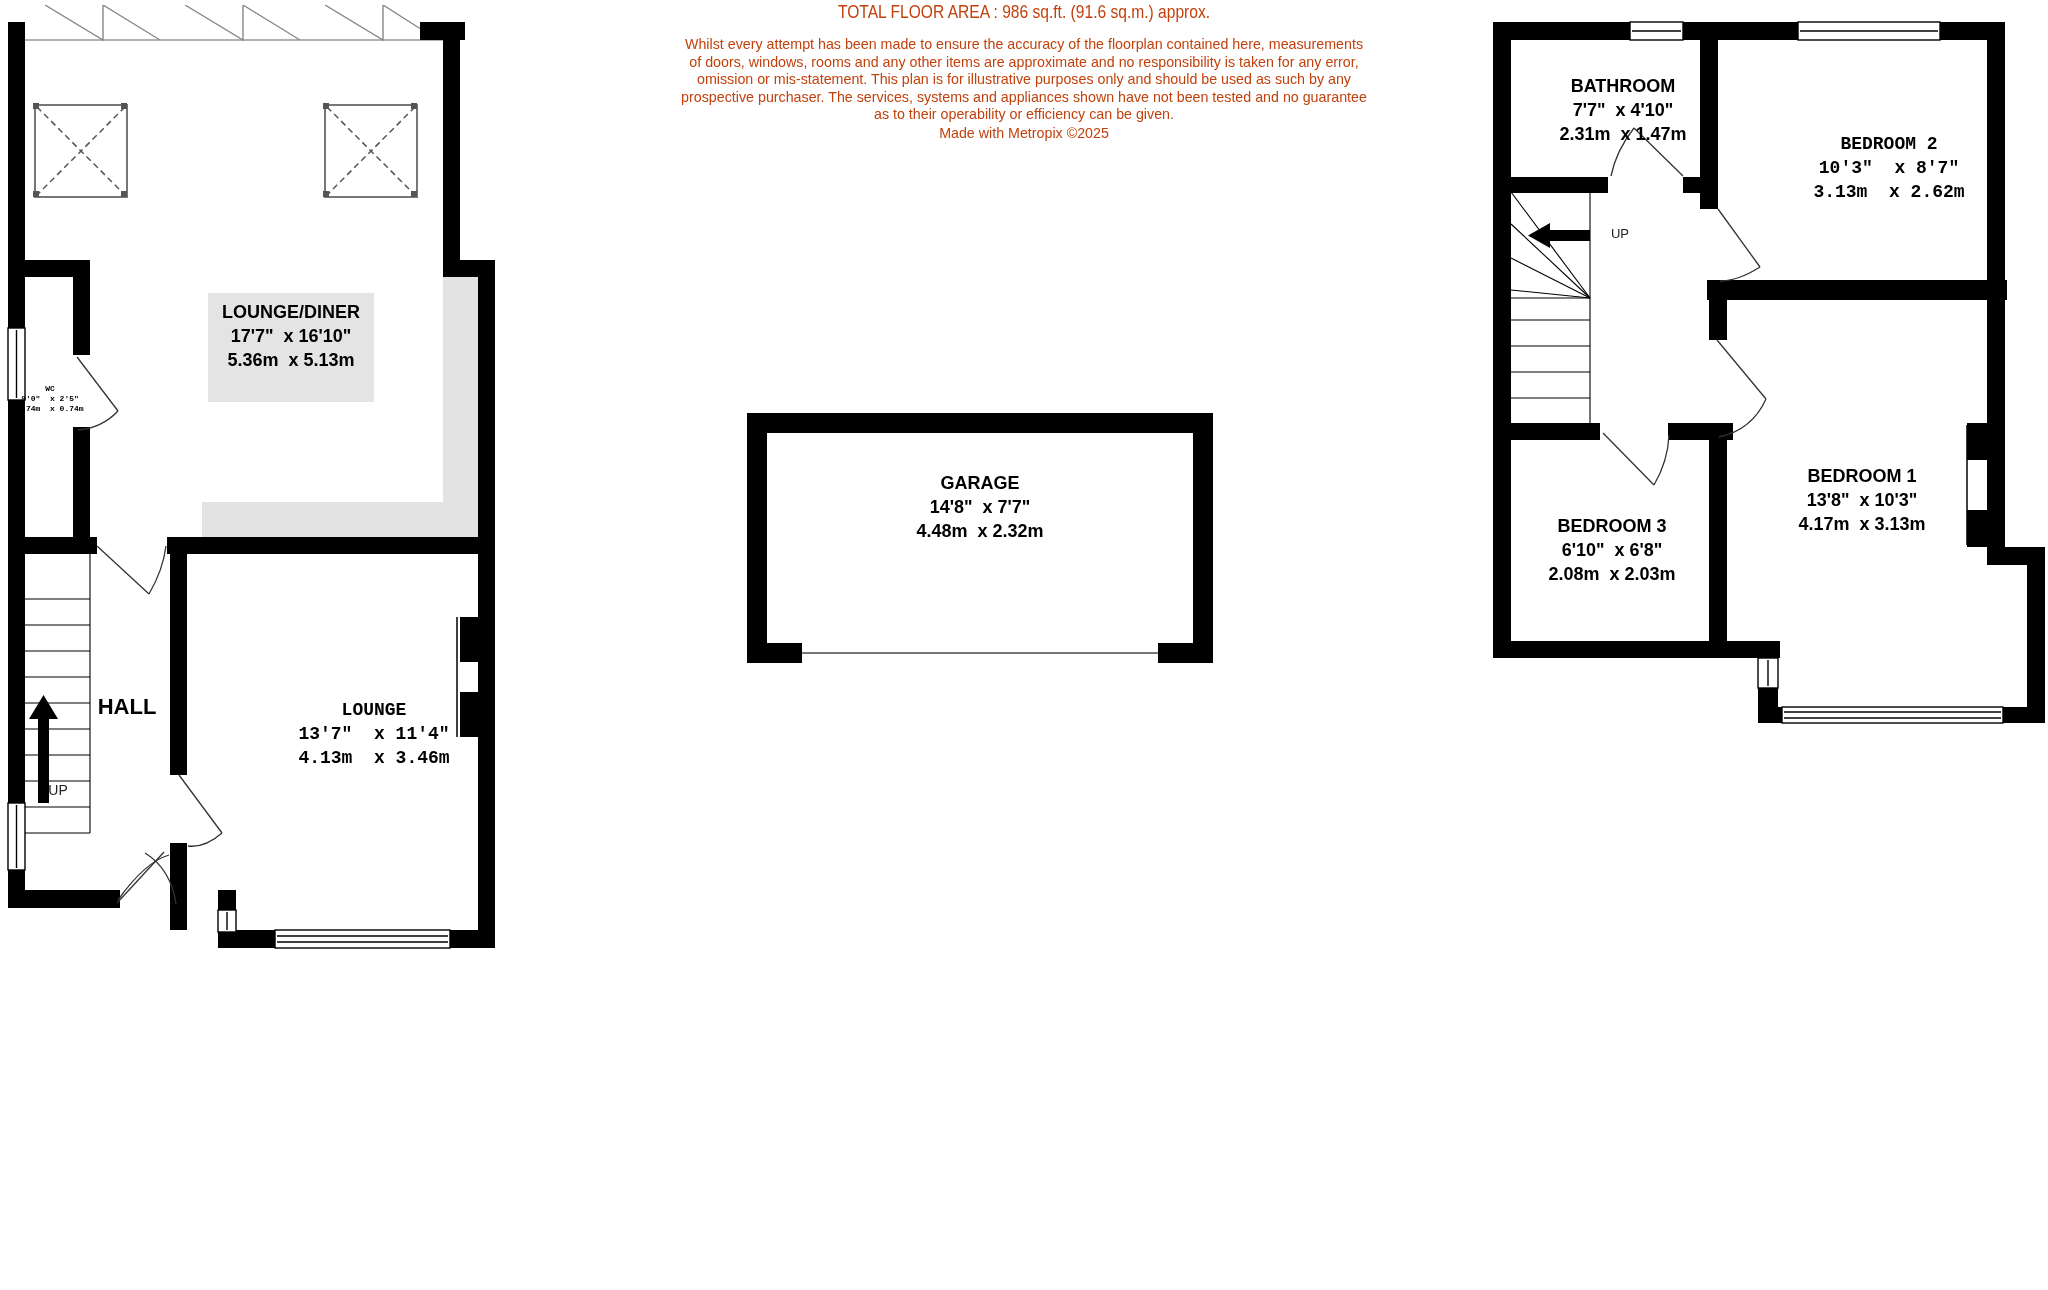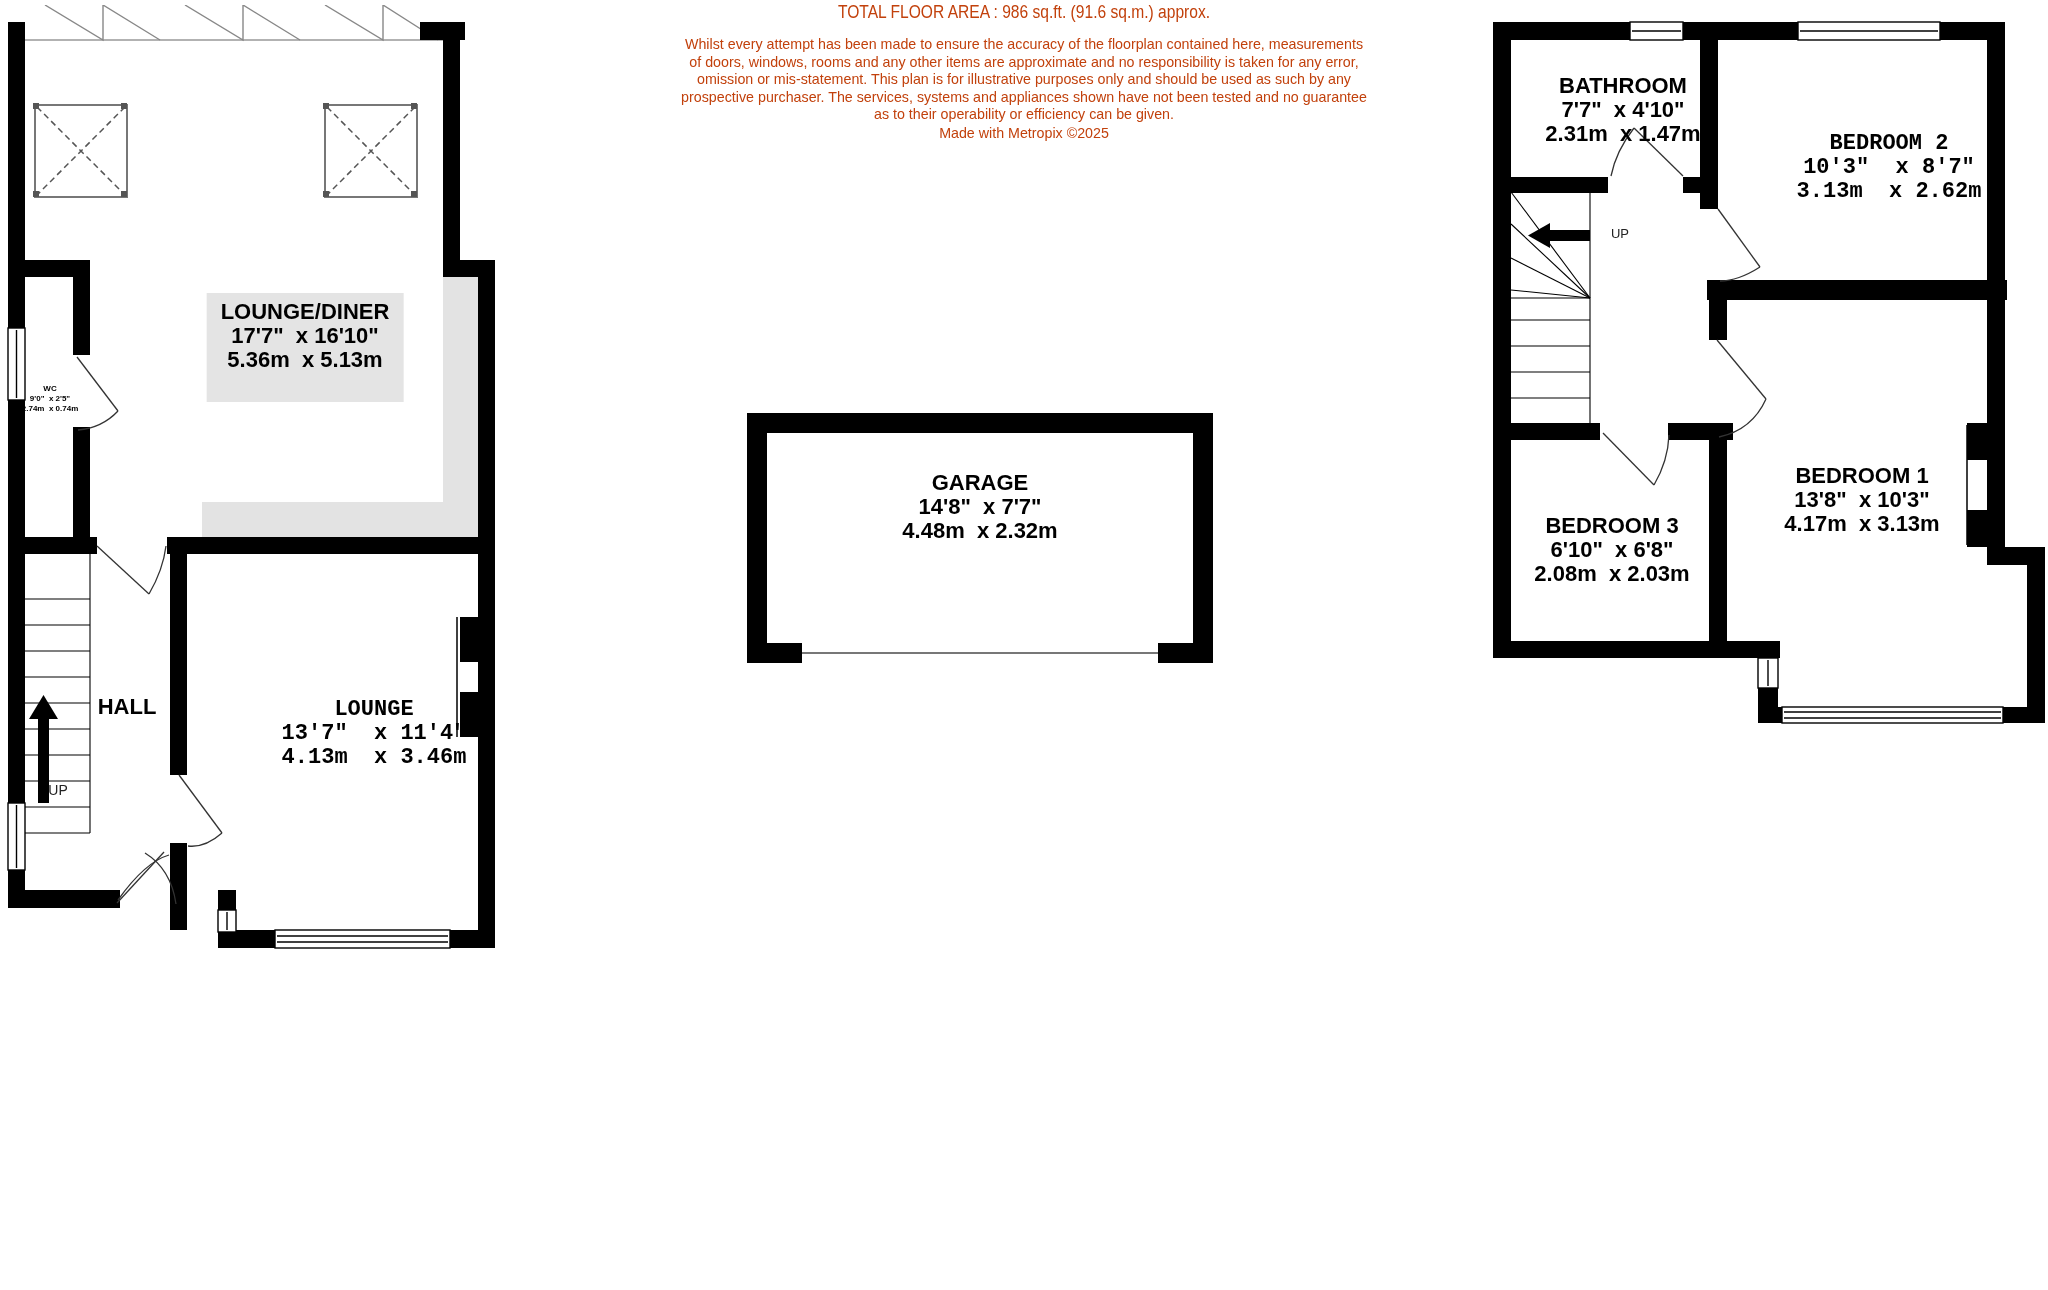--- a/index.html
+++ b/index.html
@@ -2,23 +2,23 @@
 <html><head>
 <meta charset="utf-8">
 <style>
   html,body{margin:0;padding:0;}
   body{
     width:2048px;height:1290px;position:relative;background:#ffffff;
     font-family:"Liberation Sans",sans-serif;overflow:hidden;color:#000;
   }
   .plan-svg{position:absolute;}
   .room-label{position:absolute;transform:translateX(-50%);text-align:center;color:#000;}
-  .room-label .ln{font-weight:bold;font-size:22px;line-height:24px;white-space:pre;}
+  .room-label .ln{font-weight:bold;font-size:18px;line-height:24px;white-space:pre;}
   .label-boxed{background:#e4e4e4;padding:7px 14px 30px 14px;}
-  .wc-label .ln{font-size:8px;line-height:10px;font-weight:bold;white-space:pre;}
+  .wc-label .ln{font-size:8px;line-height:10px;font-weight:bold;white-space:pre;font-family:Liberation Mono, monospace;}
   .hall-label{position:absolute;transform:translateX(-50%);font-size:22px;font-weight:bold;}
   .up-label{position:absolute;transform:translateX(-50%);font-size:14px;font-weight:normal;color:#222;}
   .up-label-small{font-size:13px;}
   .footer{position:absolute;left:0;right:0;top:1146;text-align:center;color:#c2410c;}
   .f-title{font-size:19px;line-height:24px;transform:scaleX(0.82);transform-origin:50% 50%;margin-bottom:11px;}
   .f-line{font-size:15px;line-height:17.5px;transform:scaleX(0.95);transform-origin:50% 50%;}
   .f-credit{font-size:15px;line-height:17.5px;margin-top:1px;transform:scaleX(0.95);transform-origin:50% 50%;}
 </style>
 </head>
 <body>
@@ -117,21 +117,21 @@
       <line x1="92" y1="541" x2="144" y2="589"></line>
         <path d="M 144 589 Q 158 565 161 541"></path>
       <line x1="174" y1="770" x2="217" y2="828"></line>
         <path d="M 217 828 Q 200 843 183 841"></path>
       <line x1="112" y1="898" x2="159" y2="847"></line>
       <path d="M 171 899 Q 166 864 140 848"></path>
         <path d="M 113 895 Q 140 857 164 850"></path>
     </g>
   </svg>
 
-  <div class="room-label label-boxed" style="left:291px;top:293px;margin-left:14px;">
+  <div class="room-label label-boxed" style="left:291px;top:293px;">
     <div class="ln">LOUNGE/DINER</div>
     <div class="ln">17'7"  x 16'10"</div>
     <div class="ln">5.36m  x 5.13m</div>
   </div>
 
   <div class="room-label wc-label" style="left:50px;top:384px;">
     <div class="ln">WC</div>
     <div class="ln">9'0"  x 2'5"</div>
     <div class="ln">2.74m  x 0.74m</div>
   </div>

